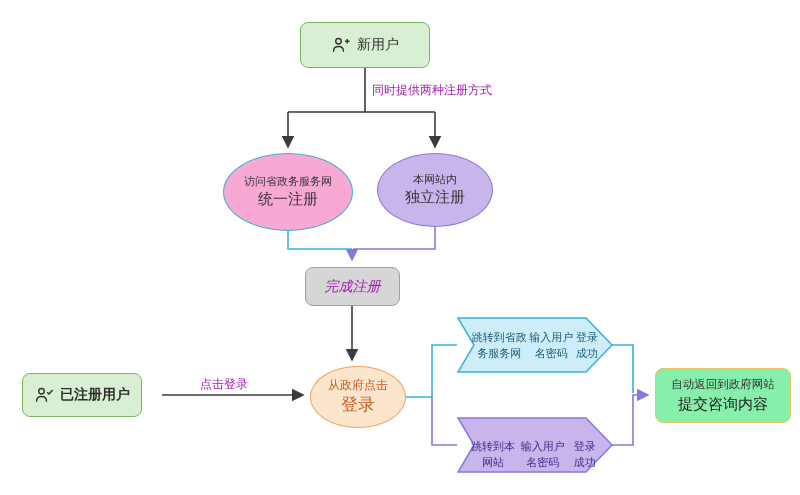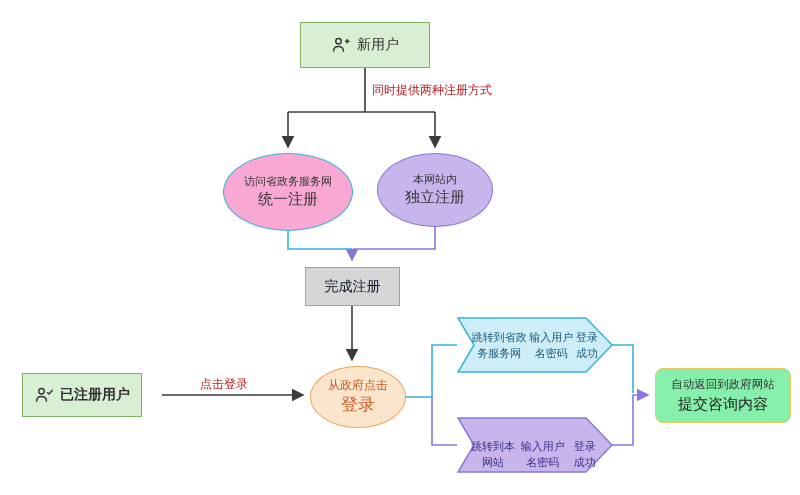--- a/index.html
+++ b/index.html
@@ -1,46 +1,46 @@
 <!DOCTYPE html>
 <html><head>
 <meta charset="utf-8">
 <style>
   html,body{margin:0;padding:0;background:#ffffff;}
   .canvas{
     position:relative;width:800px;height:495px;background:#ffffff;overflow:hidden;
     font-family:"Liberation Sans","DejaVu Sans",sans-serif;color:#333;
   }
-  .node{position:absolute;display:flex;align-items:center;justify-content:center;box-sizing:border-box;text-align:center;}
+  .node{position:absolute;display:flex;align-items:center;justify-content:center;box-sizing:border-box;text-align:center;border-radius:8px;}
   .node .col{display:flex;flex-direction:column;align-items:center;justify-content:center;line-height:1.35;}
 
   .rect-green{background:#d9efd3;border:1.5px solid #7cb55e;}
   .rect-green .lbl{font-size:14px;color:#2f2f2f;}
   .rect-green{gap:6px;}
 
   .ellipse{border-radius:50%;}
   .ellipse-cyan{background:#f9a8d4;border:1.5px solid #38b1d8;}
   .ellipse-purple{background:#c7b5ec;border:1.5px solid #8a77dd;}
   .ellipse-orange{background:#fce5cd;border:1.5px solid #f0a35c;}
 
   .small-line{font-size:11px;color:#333;}
   .big-line{font-size:15px;color:#333;}
 
-  .rect-gray{background:#d6d6d6;border:1.5px solid #a0a0a0;color:#0f172a;font-size:14px;}
+  .rect-gray{background:#d6d6d6;border:1.5px solid #a0a0a0;color:#a21caf;font-size:14px;font-style:italic;}
 
   .rect-yellow{background:#86efac;border:1.5px solid #e9c45e;border-radius:8px;}
   .rect-yellow .l1{font-size:11.5px;color:#333;}
   .rect-yellow .l2{font-size:15px;color:#222;margin-top:2px;}
 
   .ribbon-text{position:absolute;display:flex;align-items:center;justify-content:center;
     text-align:center;font-size:11px;line-height:1.5;pointer-events:none;}
   .ribbon-text.cyan{color:#1c5a7a;}
   .ribbon-text.purple{color:#3c2f88;}
 
-  .edge-label{position:absolute;font-size:12px;color:#b91c1c;white-space:nowrap;}
+  .edge-label{position:absolute;font-size:12px;color:#a21caf;white-space:nowrap;}
 
   .login-l1{font-size:12px;color:#c9591f;}
   .login-l2{font-size:17px;color:#c9591f;margin-top:1px;}
 
   svg.layer{position:absolute;left:0;top:0;pointer-events:none;}
 </style>
 </head>
 <body>
 
 <div class="canvas">

